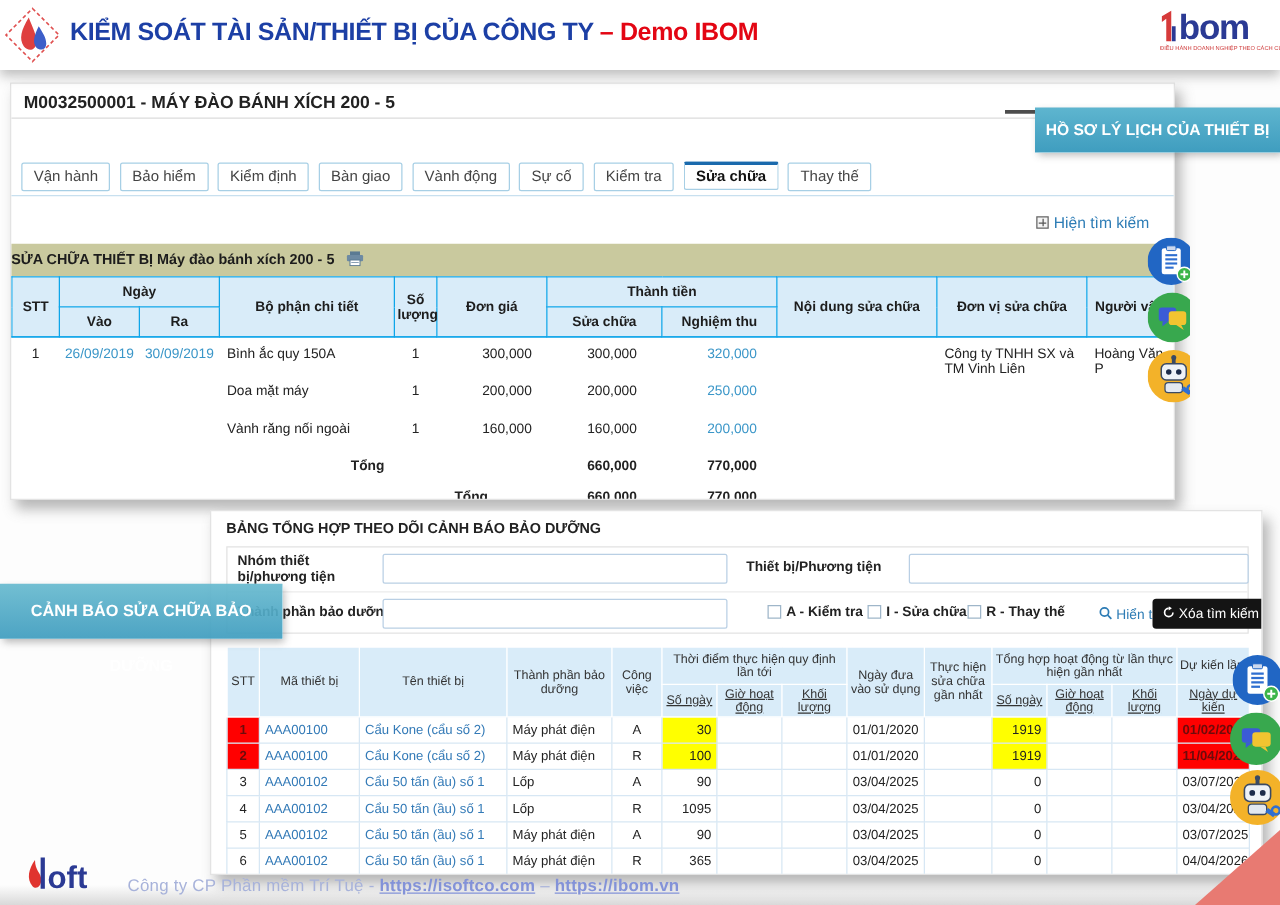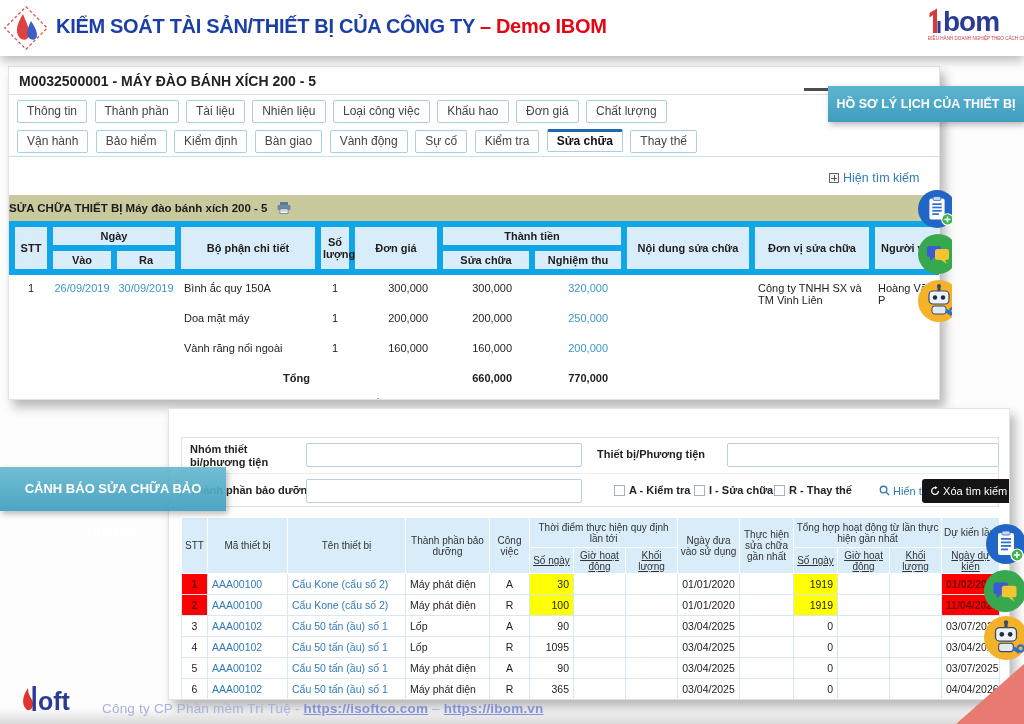--- a/index.html
+++ b/index.html
@@ -56,21 +56,21 @@
   .plusbox { display:inline-block; width:10px; height:10px; border:1px solid #666; position:relative;
              margin-right:4px; vertical-align:-1px; background:#f4f4f4; }
   .plusbox:before { content:""; position:absolute; left:1px; right:1px; top:4px; height:1px; background:#555; }
   .plusbox:after  { content:""; position:absolute; top:1px; bottom:1px; left:4px; width:1px; background:#555; }
   .olive { position:absolute; left:0; top:128px; width:932px; height:26px; background:#c9c99e;
            font-size:11.5px; font-weight:bold; line-height:26px; color:#1c1c1c; }
   .olive svg { vertical-align:-2px; margin-left:6px; }
 
   table { border-collapse:collapse; table-layout:fixed; }
   .t1 { position:absolute; left:0; top:154px; width:932px; font-size:11px; }
-  .t1 th { background:#d9ecf9; border:6px solid #0ea5e9; font-weight:bold; font-size:11px;
+  .t1 th { background:#d9ecf9; border:1px solid #0ea5e9; font-weight:bold; font-size:11px;
            color:#1d1d1d; padding:2px; }
   .t1 thead tr:nth-child(1) th { height:24px; } .t1 thead tr:nth-child(2) th { height:24px; }
   .t1 td { padding:3px 4px; vertical-align:top; color:#222; }
   .t1 .clip { white-space:nowrap; overflow:hidden; text-align:left; padding-left:6px; }
   .t1 td.c { text-align:center; } .t1 td.l { text-align:left; padding-left:6px; }
   .t1 td.rg { text-align:right; padding-right:12px; }
   .t1 td.rs { text-align:right; padding-right:20px; }
   .t1 td.rn { text-align:right; padding-right:16px; }
   .t1 .blu { color:#3a96c8; cursor:pointer; }
   .t1 .row1 td { padding-top:7px; }
@@ -137,30 +137,20 @@
       <span class="ibom-word">bom</span>
     </div>
     <div class="ibom-tag">ĐIỀU HÀNH DOANH NGHIỆP THEO CÁCH CỦA BẠN</div>
   </div>
 </div>
 
 <div class="panel panel1">
   <div class="p1-title">M0032500001 - MÁY ĐÀO BÁNH XÍCH 200 - 5</div>
   <div class="p1-rule"></div>
 
-  <div class="tabs tabs-r1">
-    <span class="tab">Thông tin</span>
-    <span class="tab">Thành phần</span>
-    <span class="tab">Tài liệu</span>
-    <span class="tab">Nhiên liệu</span>
-    <span class="tab">Loại công việc</span>
-    <span class="tab">Khấu hao</span>
-    <span class="tab">Đơn giá</span>
-    <span class="tab">Chất lượng</span>
-  </div>
   <div class="tabs tabs-r2">
     <span class="tab">Vận hành</span>
     <span class="tab">Bảo hiểm</span>
     <span class="tab">Kiểm định</span>
     <span class="tab">Bàn giao</span>
     <span class="tab">Vành động</span>
     <span class="tab">Sự cố</span>
     <span class="tab">Kiểm tra</span>
     <span class="tab active">Sửa chữa</span>
     <span class="tab">Thay thế</span>
@@ -314,20 +304,21 @@
     <rect x="11" y="11" width="20" height="13" rx="4" fill="#eef2f7" stroke="#3b4a63" stroke-width="1.2"></rect>
     <circle cx="17" cy="17.5" r="2.2" fill="#1c2b4a"></circle>
       <circle cx="25" cy="17.5" r="2.2" fill="#1c2b4a"></circle>
     <rect x="14" y="26" width="14" height="8" rx="2.5" fill="#e2e8f0" stroke="#3b4a63" stroke-width="1"></rect>
     <path d="M29 29 L35 33 L33 36 L27 32 Z" fill="#2f6fd0"></path>
       <circle cx="35" cy="31" r="3" fill="none" stroke="#2f6fd0" stroke-width="2"></circle>
   </svg>
 </div>
 
 <div class="panel panel2">
+  <div class="p2-title">BẢNG TỔNG HỢP THEO DÕI CẢNH BÁO BẢO DƯỠNG</div>
 
   <div class="form">
     <div class="form-div"></div>
     <div class="flabel fl1">Nhóm thiết bị/phương tiện</div>
     <input class="finput fi1" type="text" style="">
     <div class="flabel fl2">Thiết bị/Phương tiện</div>
     <input class="finput fi2" type="text" style="">
     <div class="flabel fl3">Thành phần bảo dưỡng</div>
     <input class="finput fi3" type="text" style="">
 

